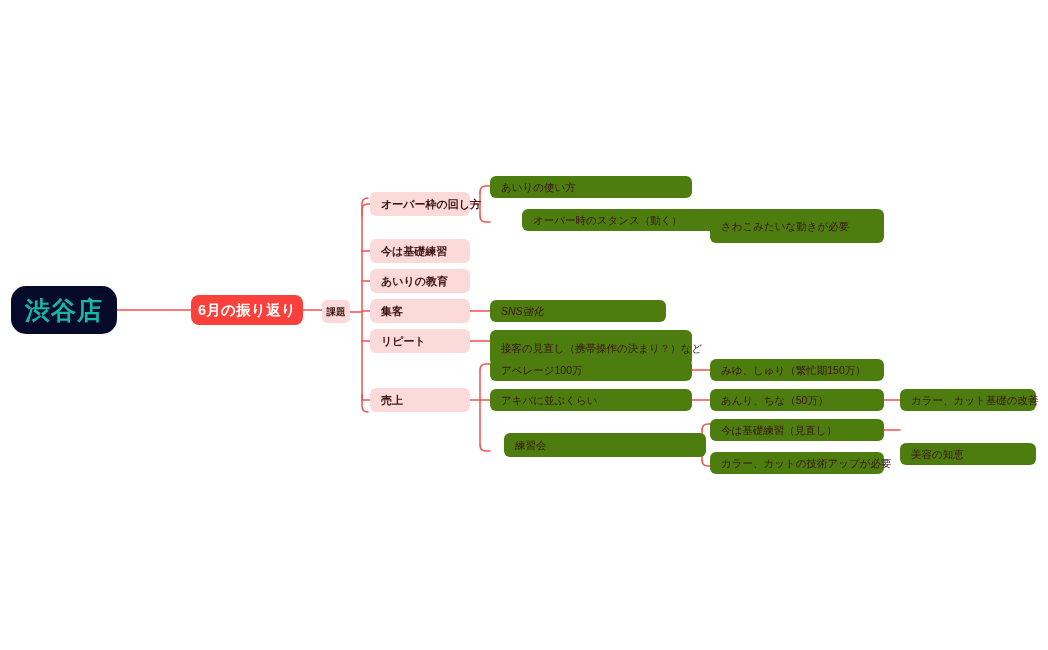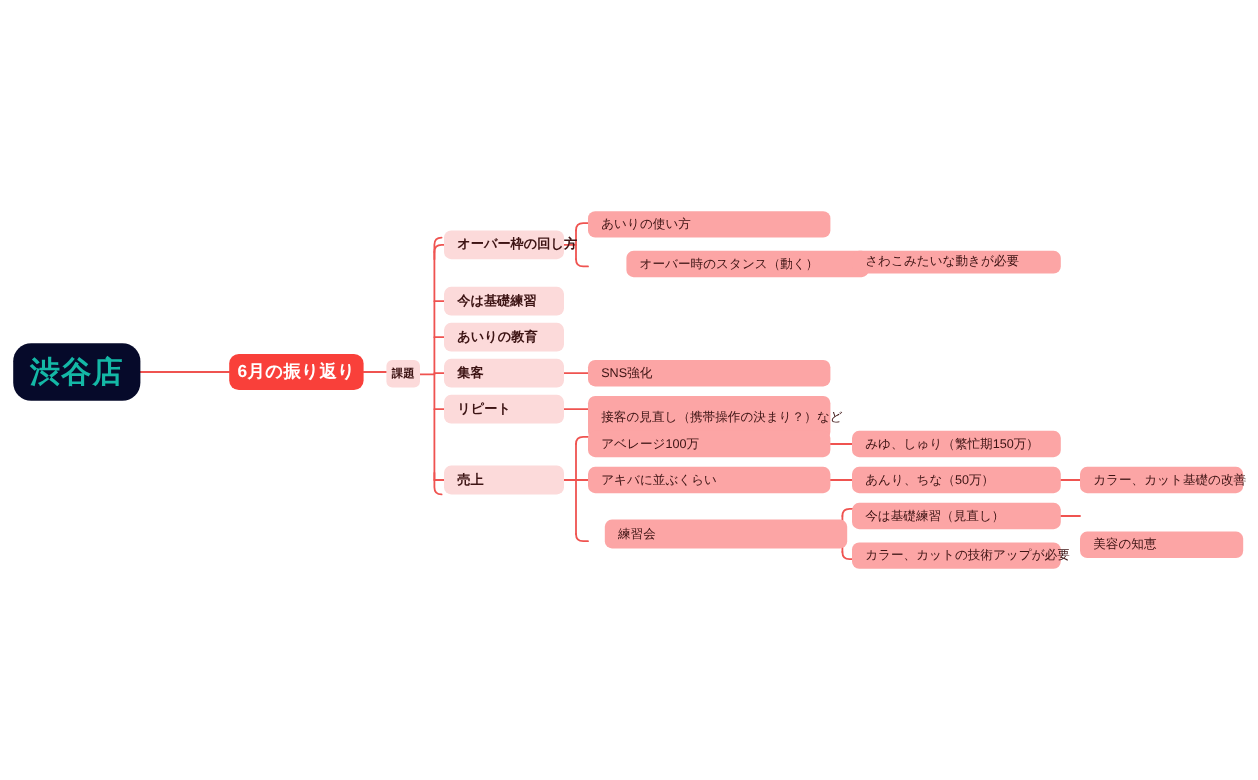--- a/index.html
+++ b/index.html
@@ -58,21 +58,21 @@
   .node-tag {
     background: #fcdada;
     color: #3d1414;
     font-size: 9.5px;
     font-weight: 700;
     border-radius: 5px;
     justify-content: center;
     padding-left: 0;
   }
   .node-leaf {
-    background: #fca5a5;
+    background: #4d7c0f;
     color: #3d1414;
     font-size: 10.5px;
     font-weight: 400;
     padding-left: 11px;
     border-radius: 6px;
   }
 </style>
 </head>
 <body>
 
@@ -161,37 +161,37 @@
   <div class="node node-topic" style="left:370px; top:388px; width:100px; height:24px;">
     <span>売上</span>
   </div>
 
   <div class="node node-leaf" style="left:490px; top:176px; width:202px; height:22px;">
     <span>あいりの使い方</span>
   </div>
   <div class="node node-leaf" style="left:490px; top:209px; width:202px; height:22px;margin-left:32px;">
     <span>オーバー時のスタンス（動く）</span>
   </div>
-  <div class="node node-leaf" style="left:490px; top:300px; width:202px; height:22px;">
+  <div class="node node-leaf" style="left:490px; top:300px; width:176px; height:22px;font-style:italic;">
     <span>SNS強化</span>
   </div>
   <div class="node node-leaf" style="left:490px; top:330px; width:202px; height:36px;">
     <span>接客の見直し（携帯操作の決まり？）など</span>
   </div>
   <div class="node node-leaf" style="left:490px; top:359px; width:202px; height:22px;">
     <span>アベレージ100万</span>
   </div>
   <div class="node node-leaf" style="left:490px; top:389px; width:202px; height:22px;">
     <span>アキバに並ぶくらい</span>
   </div>
   <div class="node node-leaf" style="left:490px; top:433px; width:202px; height:24px;margin-left:14px;">
     <span>練習会</span>
   </div>
 
-  <div class="node node-leaf" style="left:710px; top:209px; width:174px; height:19px;">
+  <div class="node node-leaf" style="left:710px; top:209px; width:174px; height:34px;">
     <span>さわこみたいな動きが必要</span>
   </div>
   <div class="node node-leaf" style="left:710px; top:359px; width:174px; height:22px;">
     <span>みゆ、しゅり（繁忙期150万）</span>
   </div>
   <div class="node node-leaf" style="left:710px; top:389px; width:174px; height:22px;">
     <span>あんり、ちな（50万）</span>
   </div>
   <div class="node node-leaf" style="left:710px; top:419px; width:174px; height:22px;">
     <span>今は基礎練習（見直し）</span>

